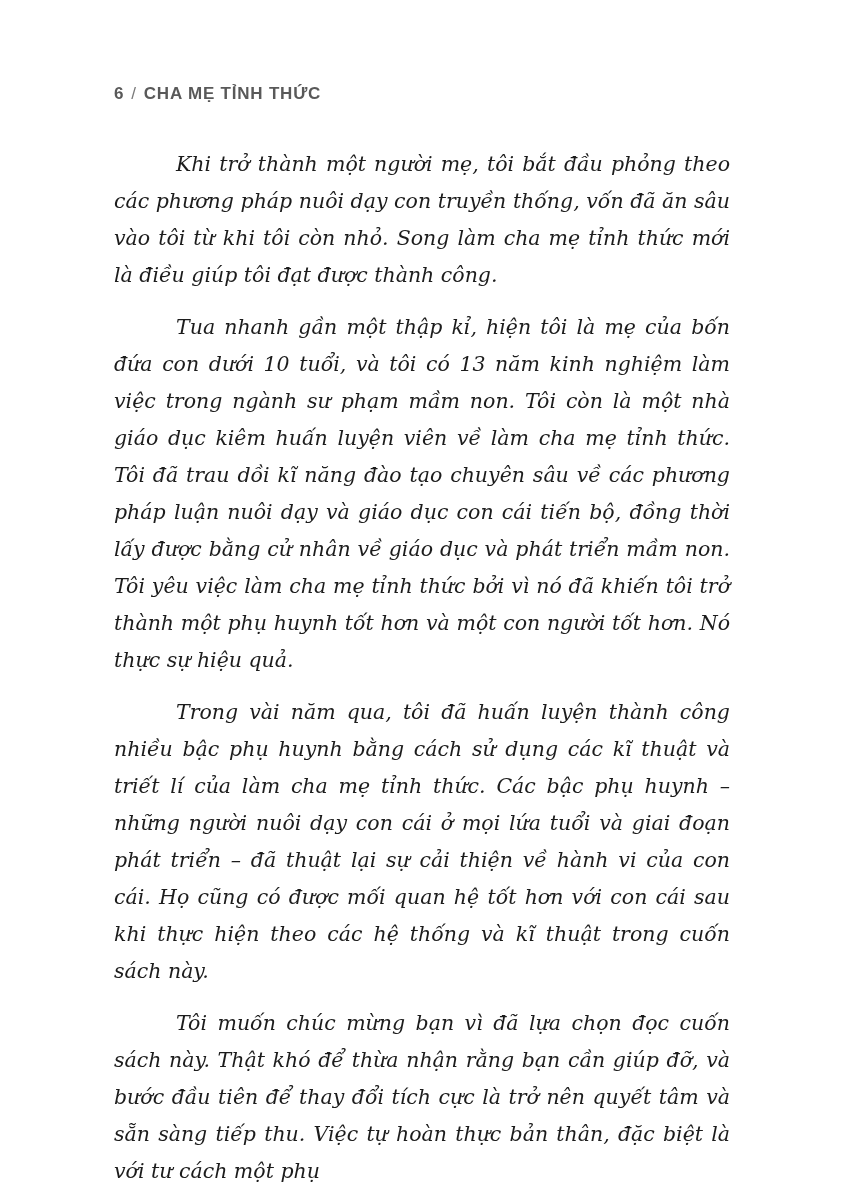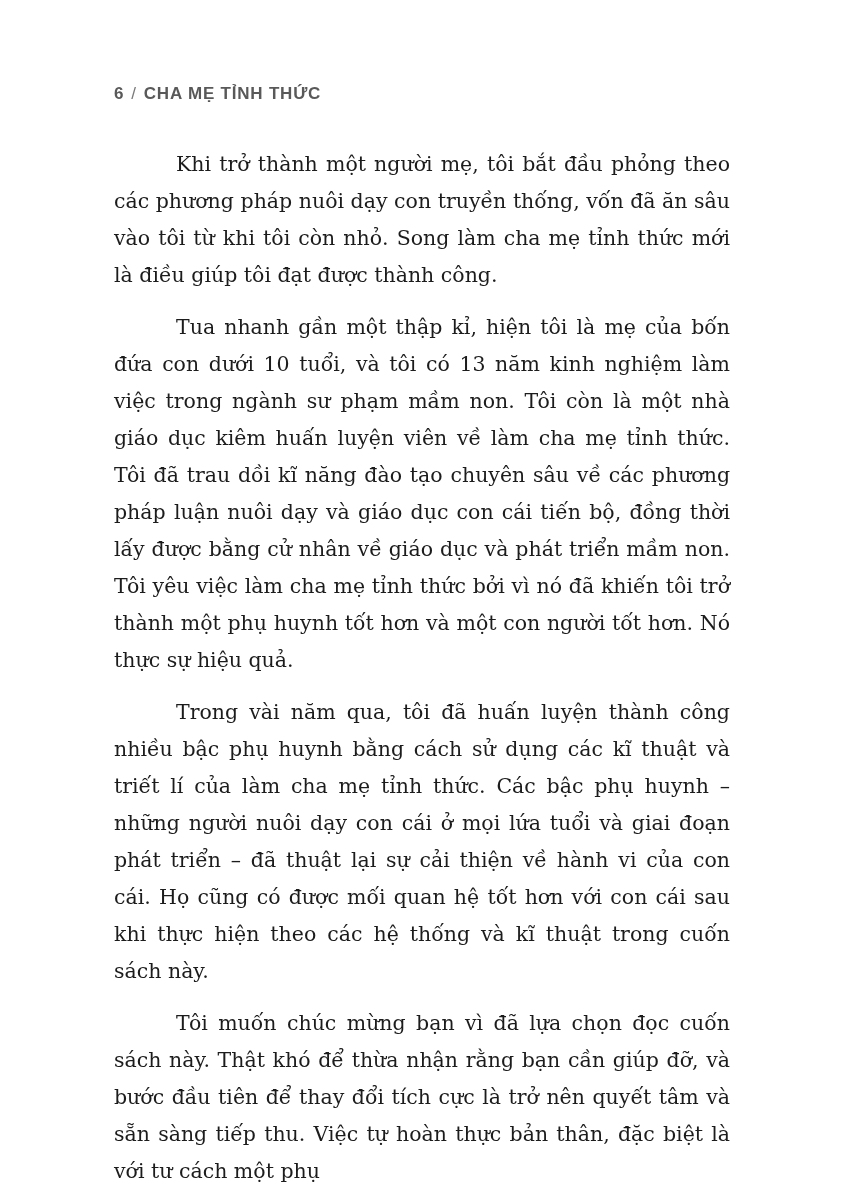--- a/index.html
+++ b/index.html
@@ -40,20 +40,21 @@
     }
     p.body-para {
       margin: 0 0 15px 0;
       font-family: "DejaVu Serif", "Liberation Serif", serif;
       font-size: 20.5px;
       line-height: 37px;
       color: #1c1c1c;
       text-align: justify;
       text-indent: 62px;
       text-justify: inter-word;
+      font-style: italic;
     }
   </style>
 </head>
 <body>
 
 <div class="page">
 
   <div class="running-header">
     <span>6</span><span class="sep">/</span><span>CHA MẸ TỈNH THỨC</span>
   </div>

